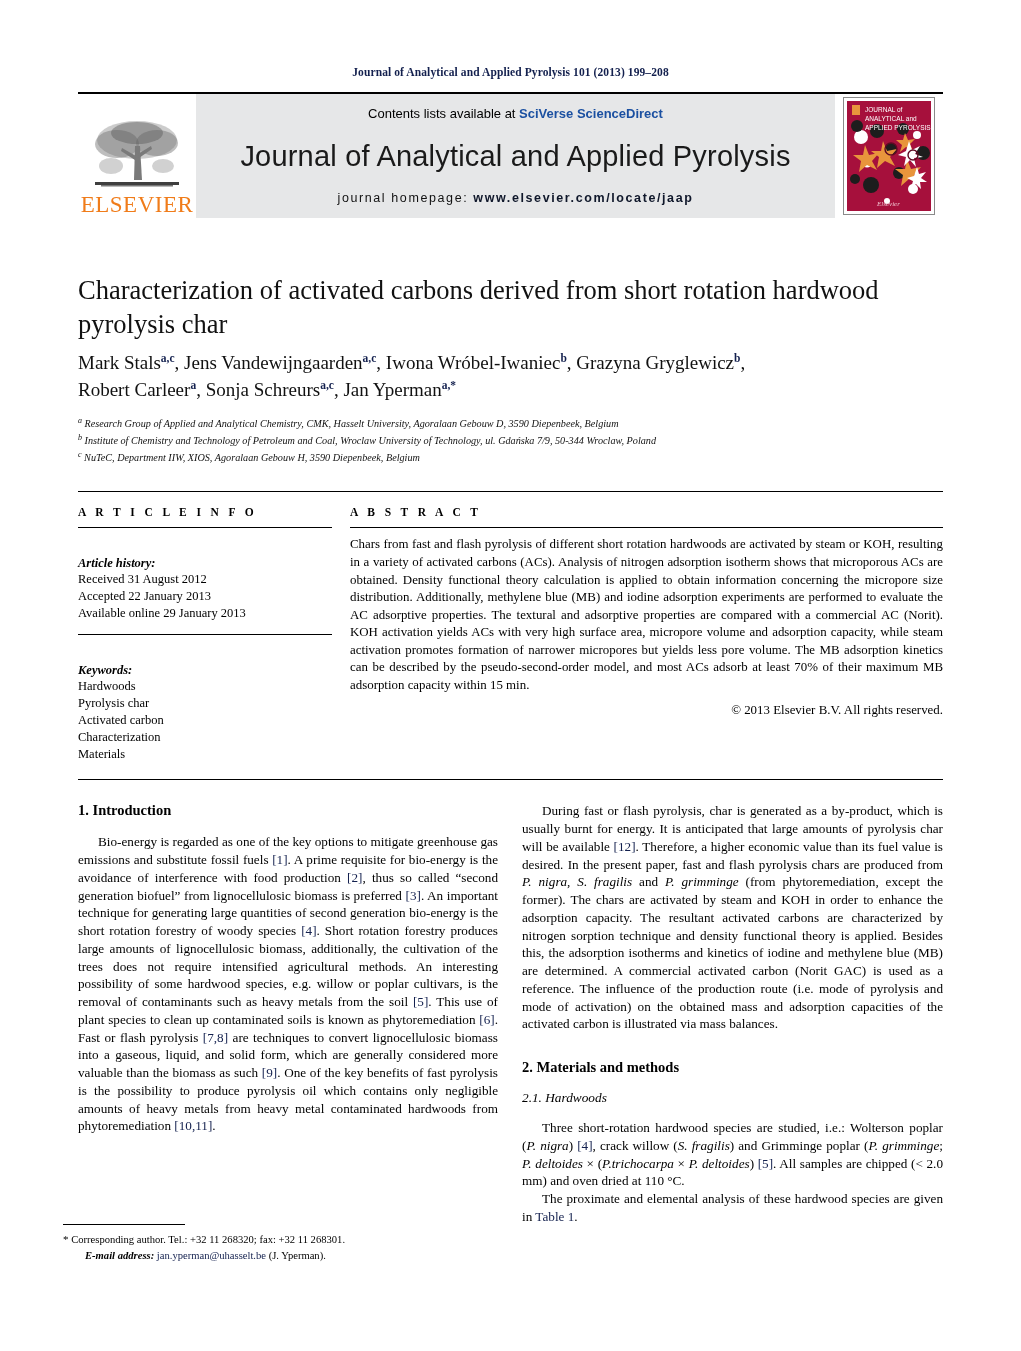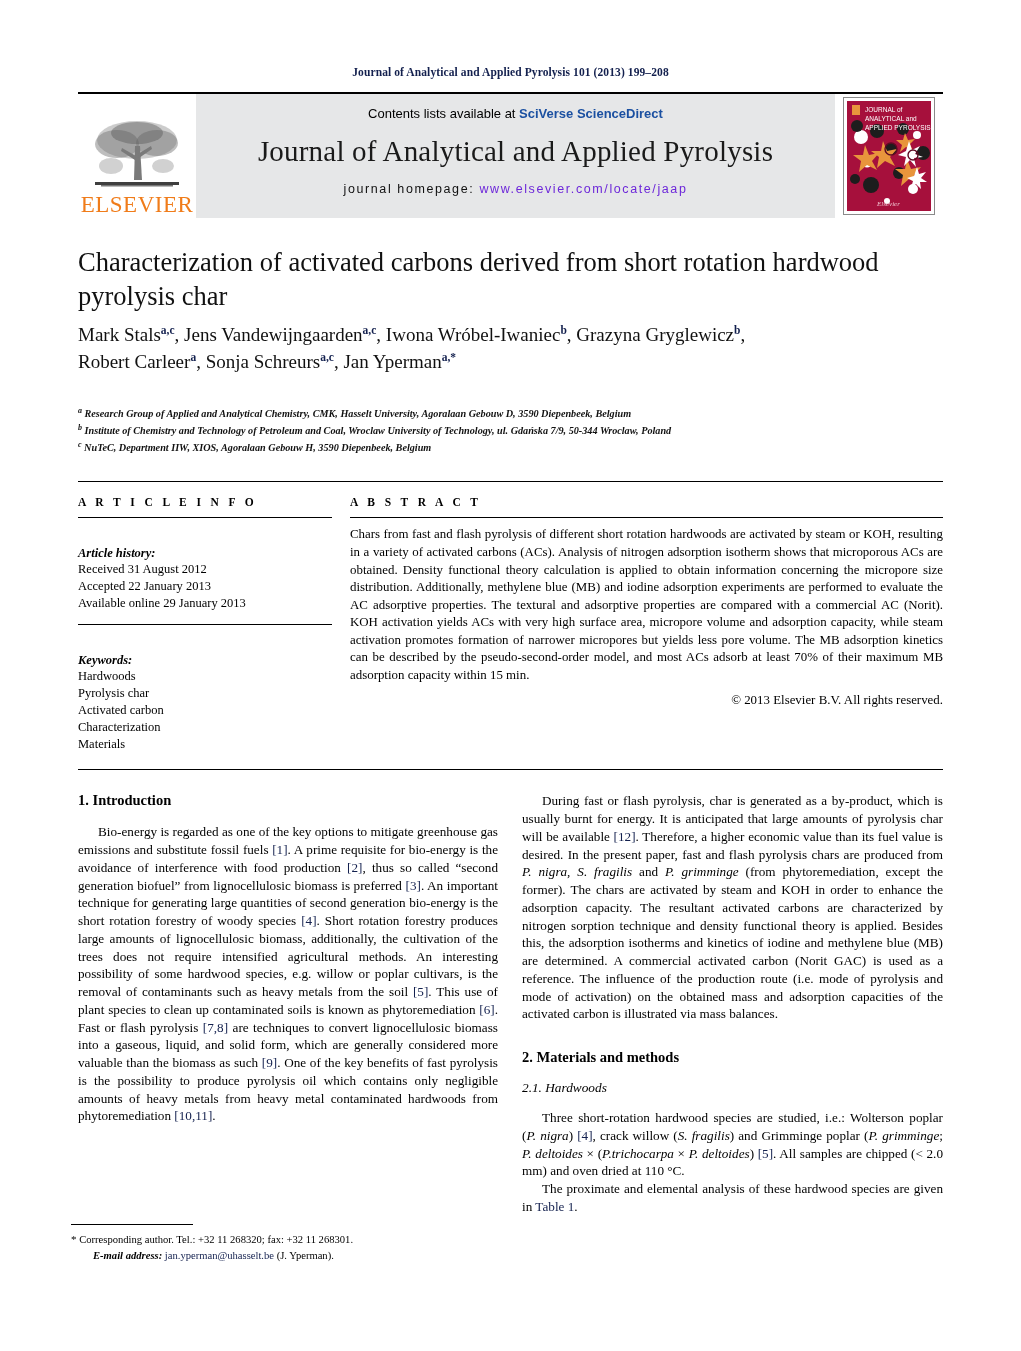--- a/index.html
+++ b/index.html
@@ -60,44 +60,44 @@
     line-height: 1;
     margin-top: 1px;
   }
   .journal-band {
     flex: 1 1 auto;
     background: #e6e7e8;
     display: flex;
     flex-direction: column;
     align-items: center;
     justify-content: space-between;
-    padding: 12px 0 22px 0;
+    padding: 12px 0 13px 0;
   }
   .contents-line {
     font-family: "Liberation Sans", sans-serif;
     font-size: 13px;
     color: #000;
   }
   .contents-line .sd {
     color: #1b50a1;
     font-weight: bold;
   }
   .journal-title {
-    font-family: Liberation Serif, serif;
+    font-family: Liberation Sans, sans-serif;
     font-size: 29px;
     color: #1a1a1a;
     letter-spacing: 0.2px;
   }
   .homepage-line {
     font-family: "Liberation Sans", sans-serif;
     font-size: 12.5px;
     letter-spacing: 1.6px;
     color: #111;
   }
-  .homepage-line .url { color: #6d28d9; }
+  .homepage-line .url { color: #0f172a; font-weight: bold; }
   .cover-block {
     width: 108px;
     flex: 0 0 108px;
     display: flex;
     align-items: center;
     justify-content: center;
   }
   .cover-thumb {
     width: 92px;
     height: 118px;
@@ -105,36 +105,36 @@
     background: #ffffff;
     padding: 3px;
   }
 
   
   .content { margin: 0 78px; }
   .art-title {
     font-family: "Liberation Serif", serif;
     font-size: 26.5px;
     line-height: 1.28;
-    margin-top: 28px;
+    margin-top: 56px;
     color: #111;
     max-width: 830px;
   }
   .authors {
     font-size: 19px;
     line-height: 1.42;
     margin-top: 8px;
     color: #111;
   }
   .authors sup { color: #13204e; font-size: 11.5px; font-weight: bold; }
   .affils {
-    margin-top: 29px;
+    margin-top: 11px;
     font-size: 10.2px;
     font-style: italic;
-    font-weight: bold;
+    font-weight: normal;
     line-height: 1.5;
     color: #111;
   }
   .affils sup { font-size: 8px; }
 
   
   .band {
     margin-top: 26px;
     border-top: 1.6px solid #000;
     border-bottom: 1.6px solid #000;
@@ -202,21 +202,21 @@
     text-indent: 20px;
   }
   p.para + p.para { margin-top: 0; }
   .ref { color: #13204e; }
   .lnk { color: #13204e; }
   em { font-style: italic; }
 
   
   .footnote-wrap {
     position: absolute;
-    left: 71px;
+    left: 63px;
     bottom: 88px;
     width: 420px;
   }
   .fn-rule {
     border-top: 1.4px solid #000;
     width: 122px;
     margin-bottom: 7px;
   }
   .fn-line {
     font-size: 10.6px;

